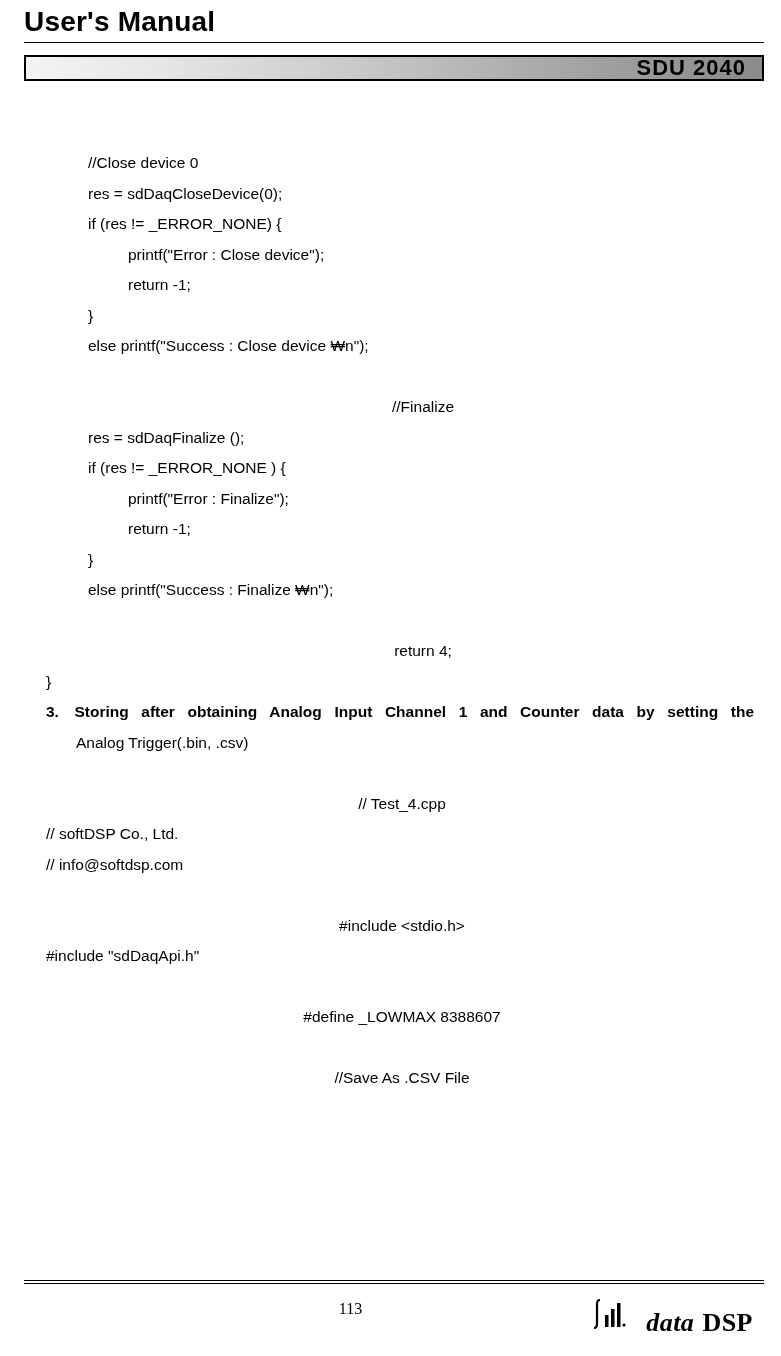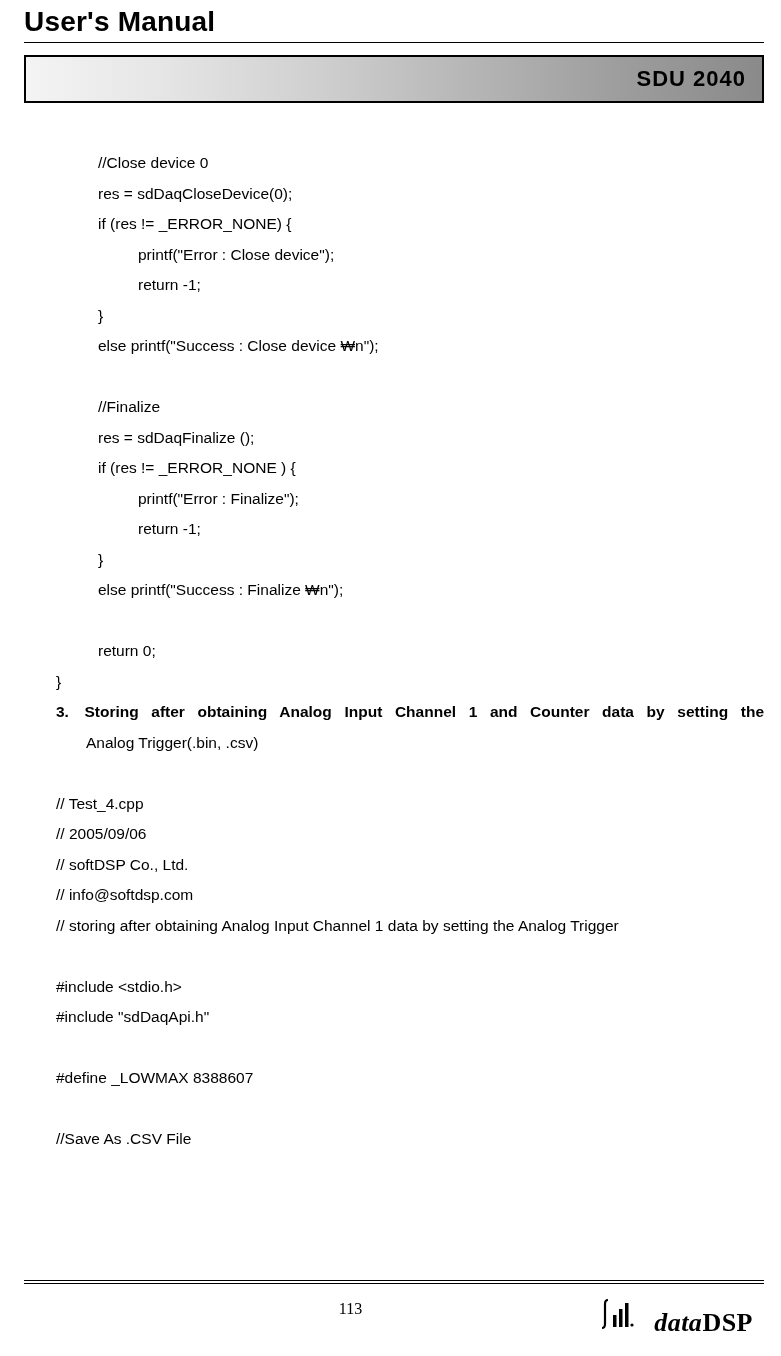--- a/index.html
+++ b/index.html
@@ -25,46 +25,46 @@
     left: 24px;
     width: 740px;
     height: 1px;
     background: #000;
   }
   .banner {
     position: absolute;
     top: 55px;
     left: 24px;
     width: 740px;
-    height: 48px;
+    height: 26px;
     border: 2px solid #000;
     background: linear-gradient(to right, #f4f4f4 0%, #e6e6e6 18%, #cfcfcf 40%, #b6b6b6 60%, #9e9e9e 80%, #8a8a8a 100%);
     display: flex;
     align-items: center;
     justify-content: flex-end;
     padding-right: 16px;
   }
   .banner-text {
     font-size: 22px;
     font-weight: bold;
     letter-spacing: 1px;
     color: #000;
   }
   .content {
     position: absolute;
     top: 148px;
-    left: 56px;
+    left: 46px;
     width: 712px;
     font-size: 15.5px;
     line-height: 30.5px;
   }
   .ind1 { padding-left: 42px; }
   .ind2 { padding-left: 82px; }
   .ind0 { padding-left: 0px; }
-  .mt { margin-top: 30.5px; }
+  .mt { margin-top: 30.5px; text-align: center; }
   .section-head {
     font-weight: bold;
     text-align: justify;
     text-align-last: justify;
     padding-left: 0;
     padding-right: 4px;
   }
   .section-sub {
     font-weight: normal;
     padding-left: 30px;
@@ -98,21 +98,21 @@
     gap: 6px;
   }
   .logo svg { display: block; }
   .logo-text {
     font-family: "Times New Roman", Georgia, serif;
     font-style: italic;
     font-weight: bold;
     font-size: 26px;
     letter-spacing: 0.5px;
   }
-  .logo-text .dsp { font-style: normal; }
+  .logo-text .dsp { font-style: normal; margin-left: 8px; }
 </style>
 </head>
 <body>
 
 <div class="page-title">User's Manual</div>
 <div class="title-rule"></div>
 
 <div class="banner">
   <span class="banner-text">SDU 2040</span>
 </div>
@@ -127,31 +127,29 @@
   <div class="ind1">else printf("Success : Close device ₩n");</div>
 
   <div class="ind1 mt">//Finalize</div>
   <div class="ind1">res = sdDaqFinalize ();</div>
   <div class="ind1">if (res != _ERROR_NONE ) {</div>
   <div class="ind2">printf("Error : Finalize");</div>
   <div class="ind2">return -1;</div>
   <div class="ind1">}</div>
   <div class="ind1">else printf("Success : Finalize ₩n");</div>
 
-  <div class="ind1 mt">return 0;</div>
+  <div class="ind1 mt">return 4;</div>
   <div class="ind0">}</div>
 
   <div class="section-head">3. Storing after obtaining Analog Input Channel 1 and Counter data by setting the</div>
   <div class="section-sub">Analog Trigger(.bin, .csv)</div>
 
   <div class="ind0 mt">// Test_4.cpp</div>
-  <div class="ind0">// 2005/09/06</div>
   <div class="ind0">// softDSP Co., Ltd.</div>
   <div class="ind0">// info@softdsp.com</div>
-  <div class="ind0">// storing after obtaining Analog Input Channel 1 data by setting the Analog Trigger</div>
 
   <div class="ind0 mt">#include &lt;stdio.h&gt;</div>
   <div class="ind0">#include "sdDaqApi.h"</div>
 
   <div class="ind0 mt">#define _LOWMAX 8388607</div>
 
   <div class="ind0 mt">//Save As .CSV File</div>
 </div>
 
 <div class="bottom-rule"></div>

